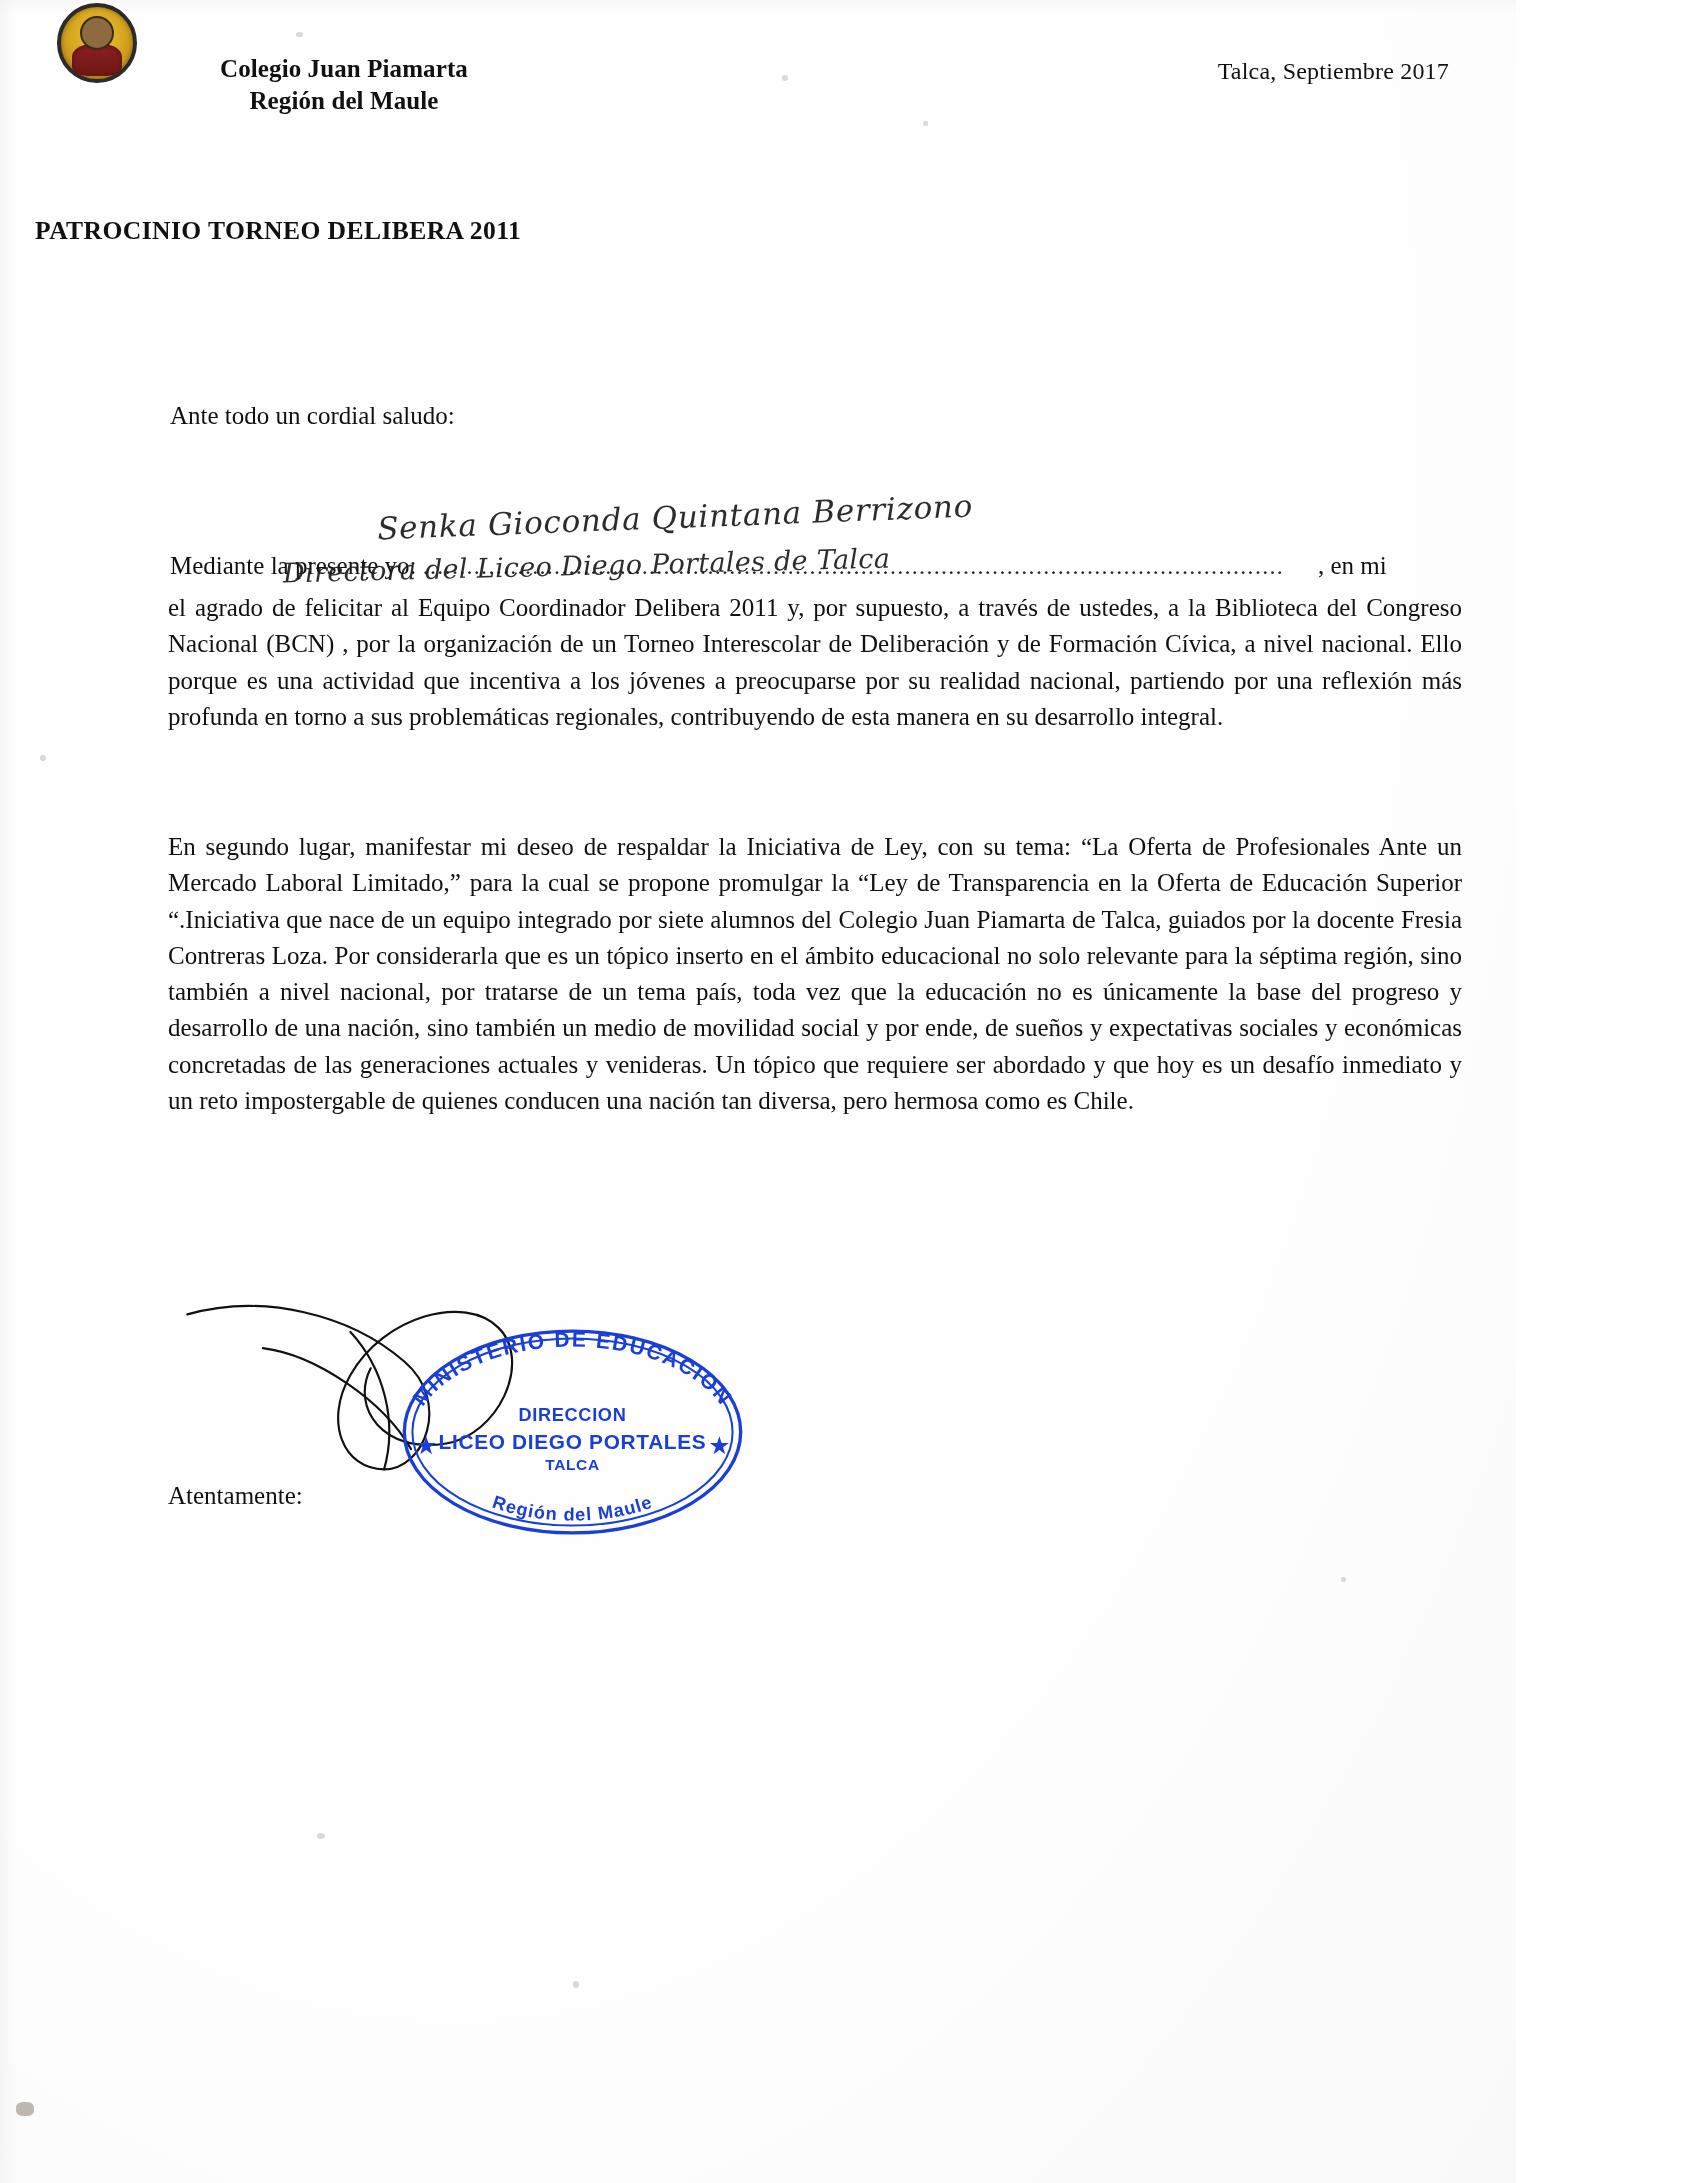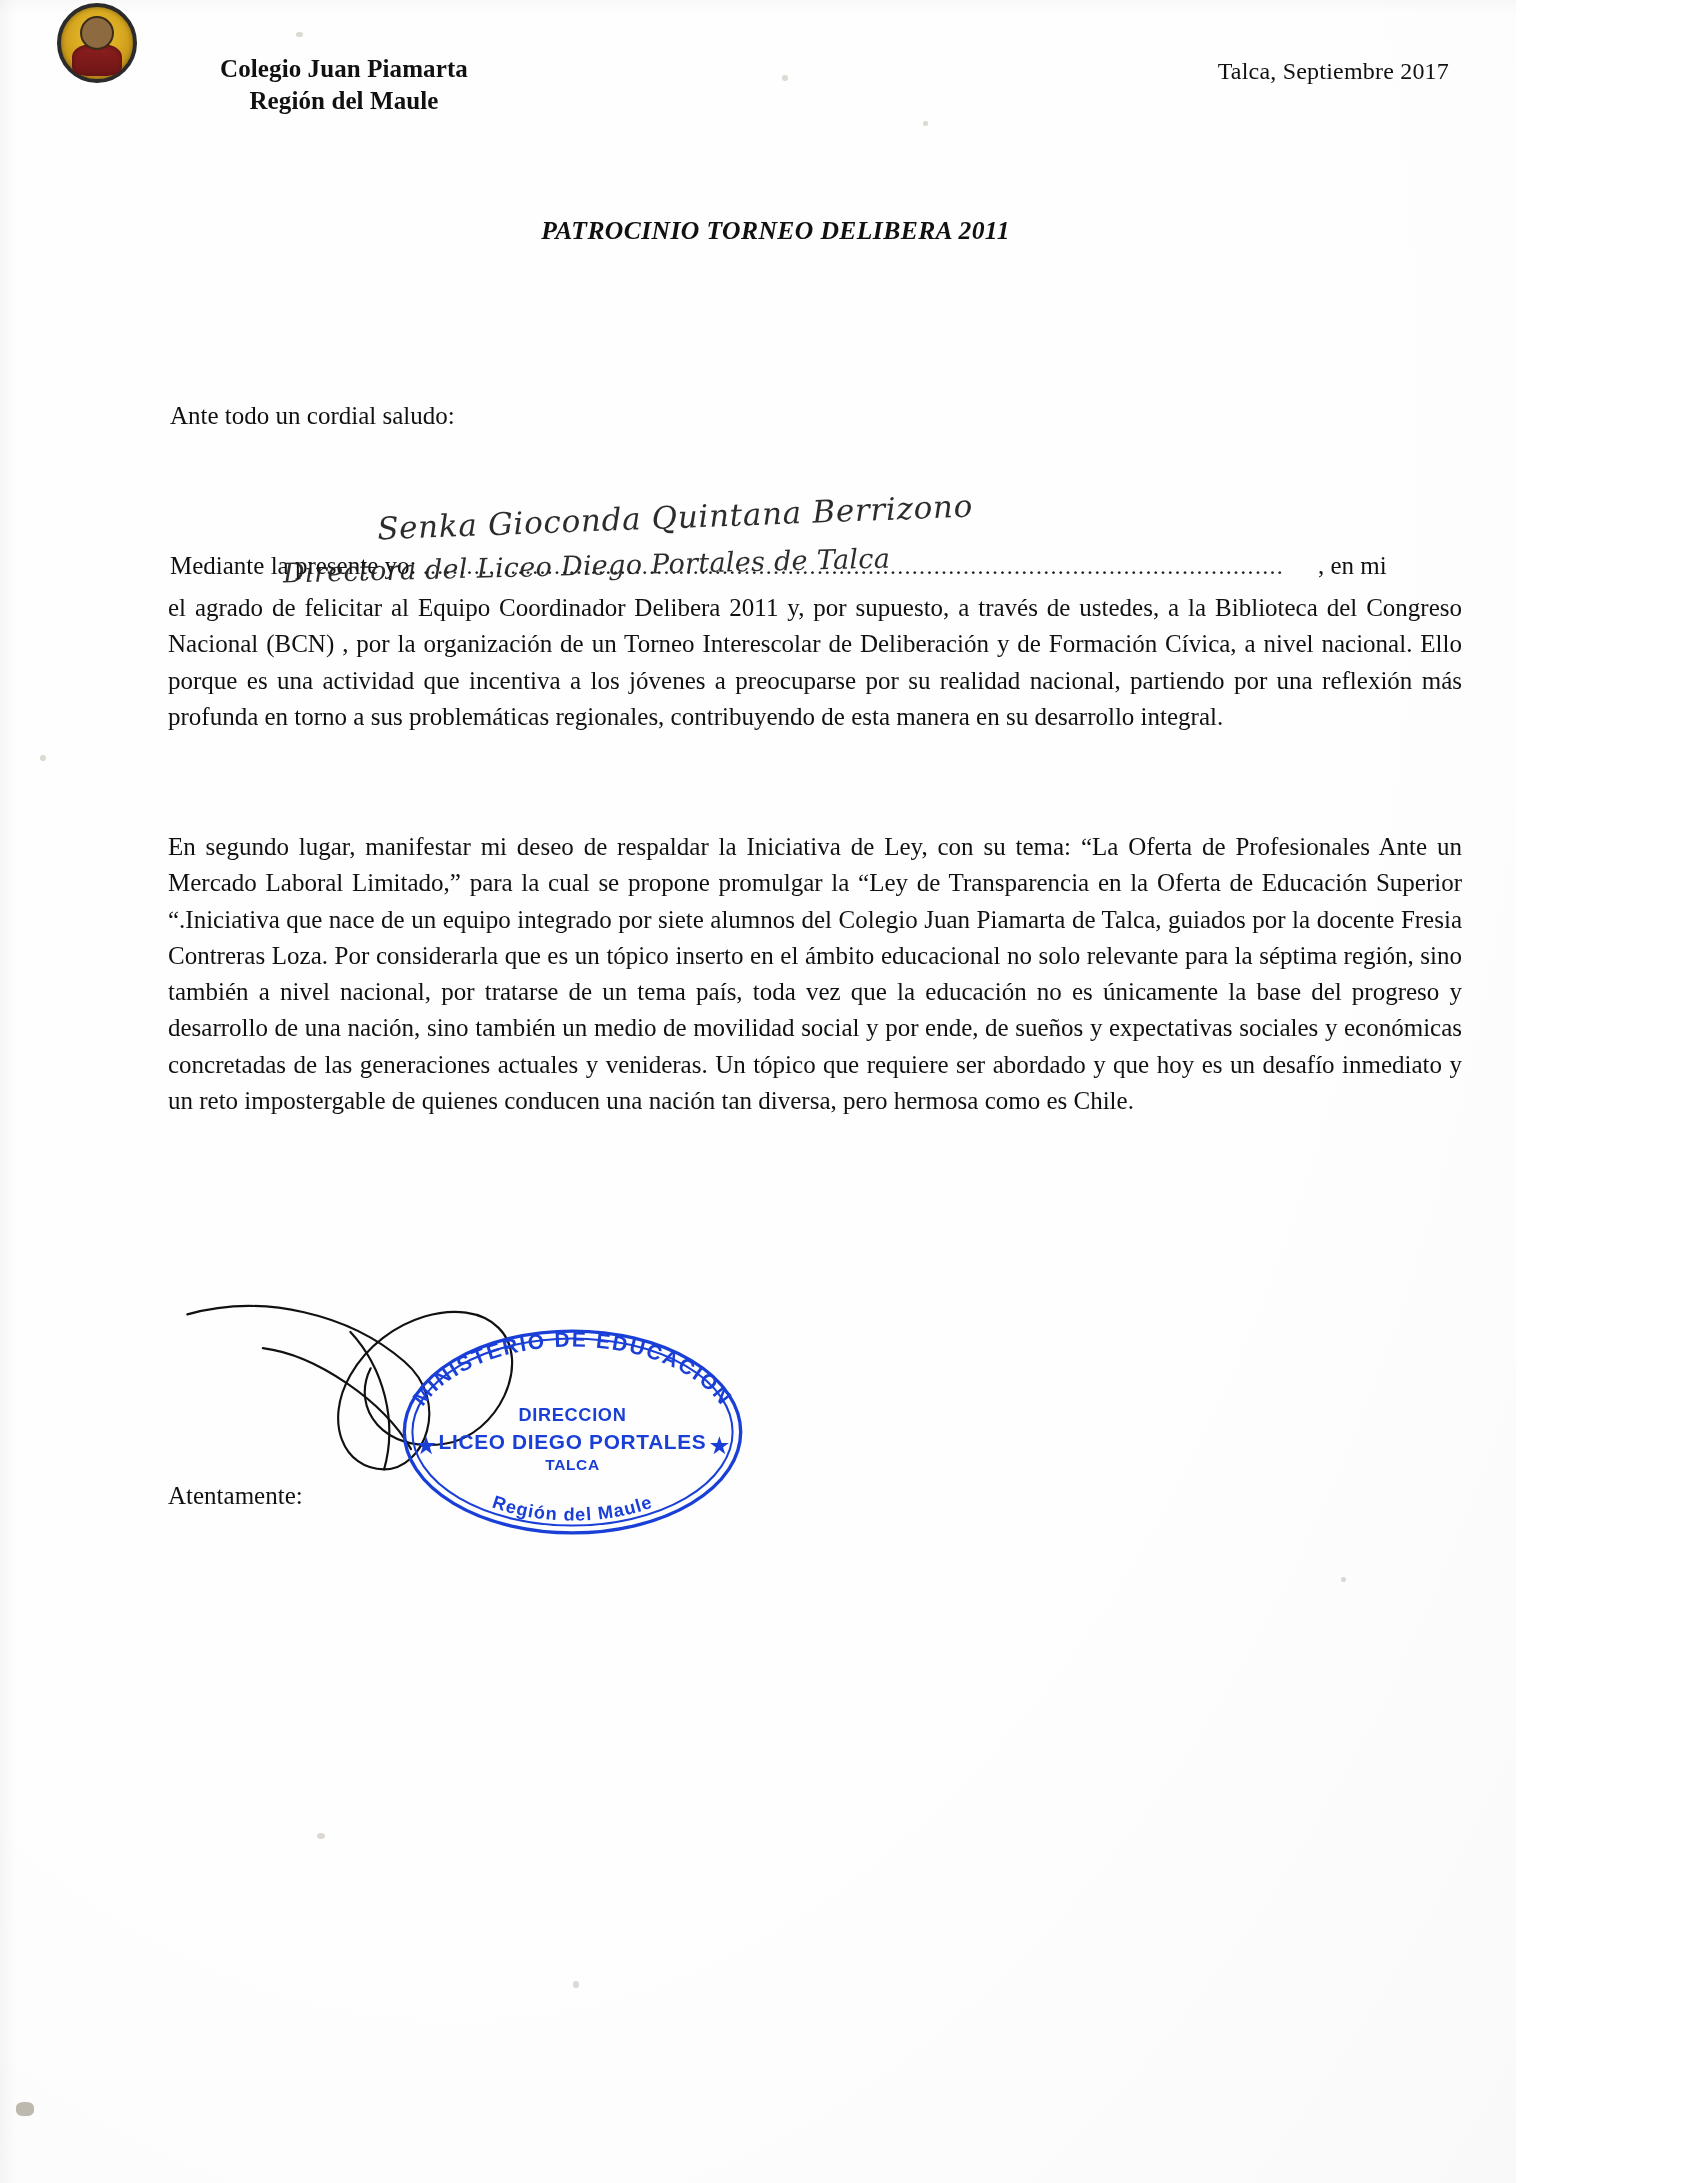--- a/index.html
+++ b/index.html
@@ -79,26 +79,24 @@
     right: 67px;
     top: 58px;
     font-size: 24px;
     letter-spacing: 0.2px;
   }
   .doc-title {
     position: absolute;
     left: 0;
     right: 0;
     top: 216px;
-    text-align: center;
     font-weight: bold;
     font-size: 25.6px;
     letter-spacing: 0.4px;
     padding-left: 35px;
-    font-style: italic;
   }
   
   .greeting {
     position: absolute;
     left: 170px;
     top: 402px;
     font-size: 25px;
   }
   .fill-block {
     position: absolute;

